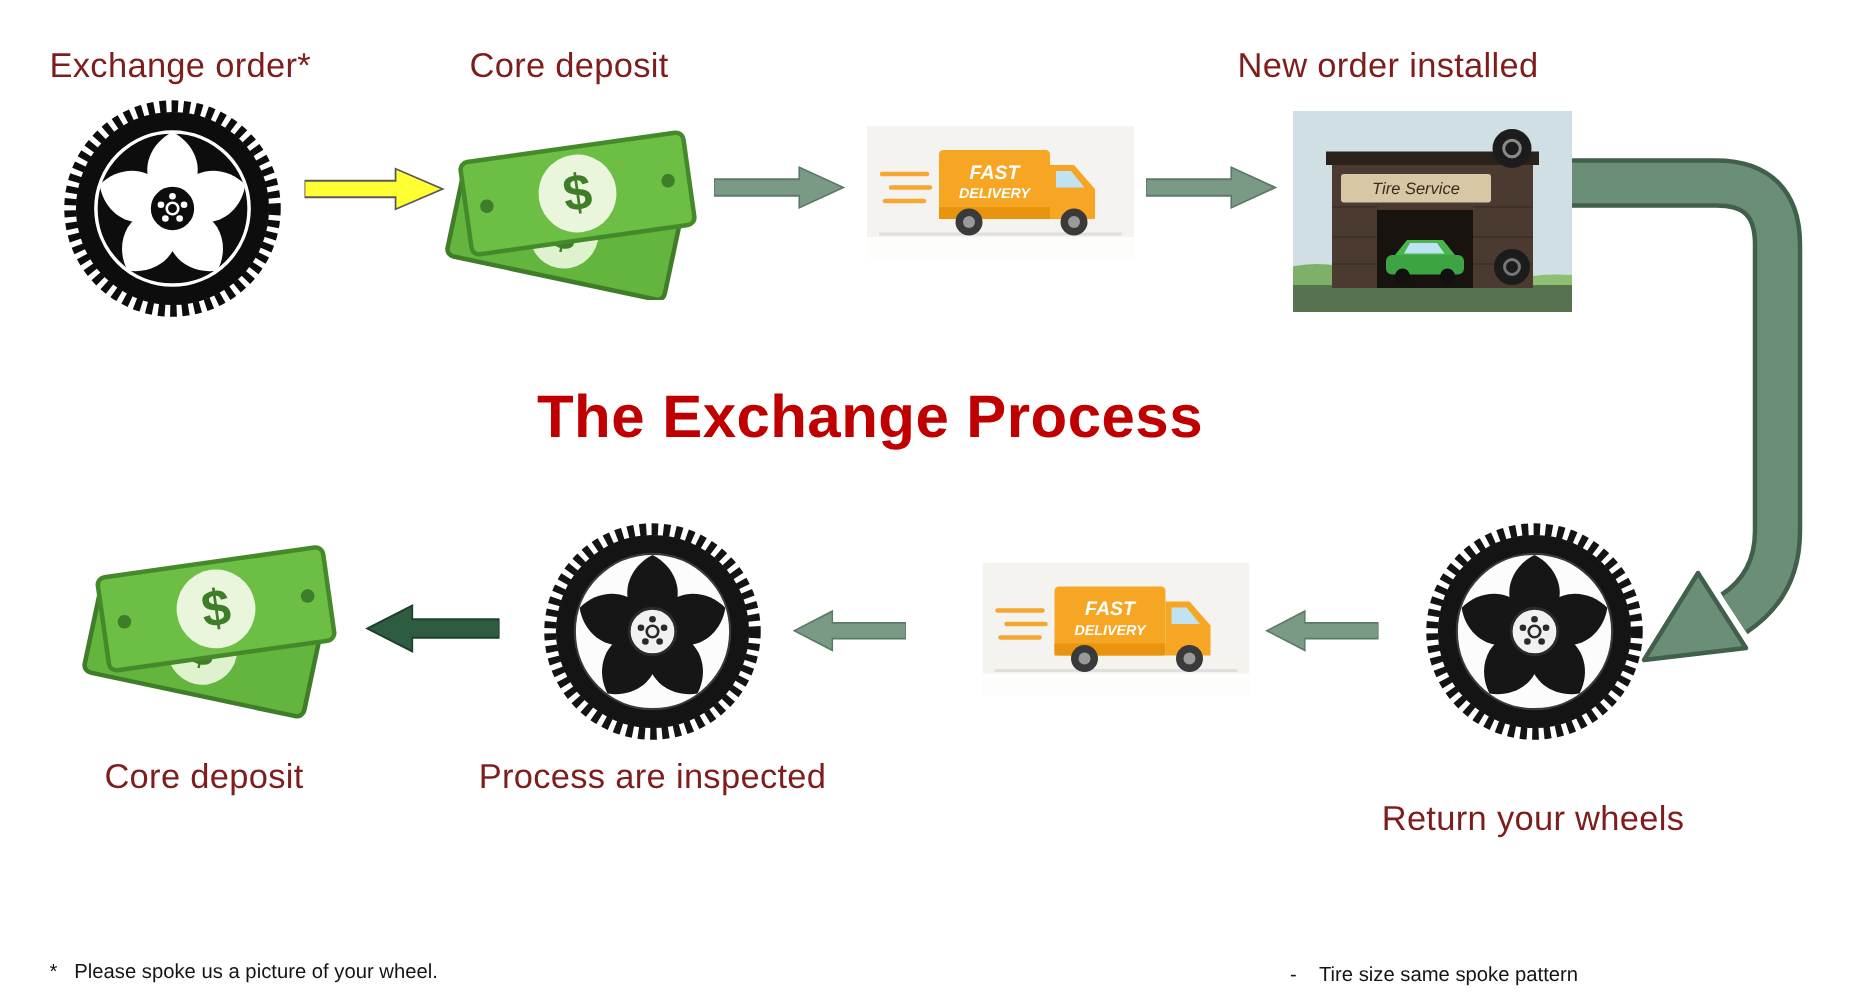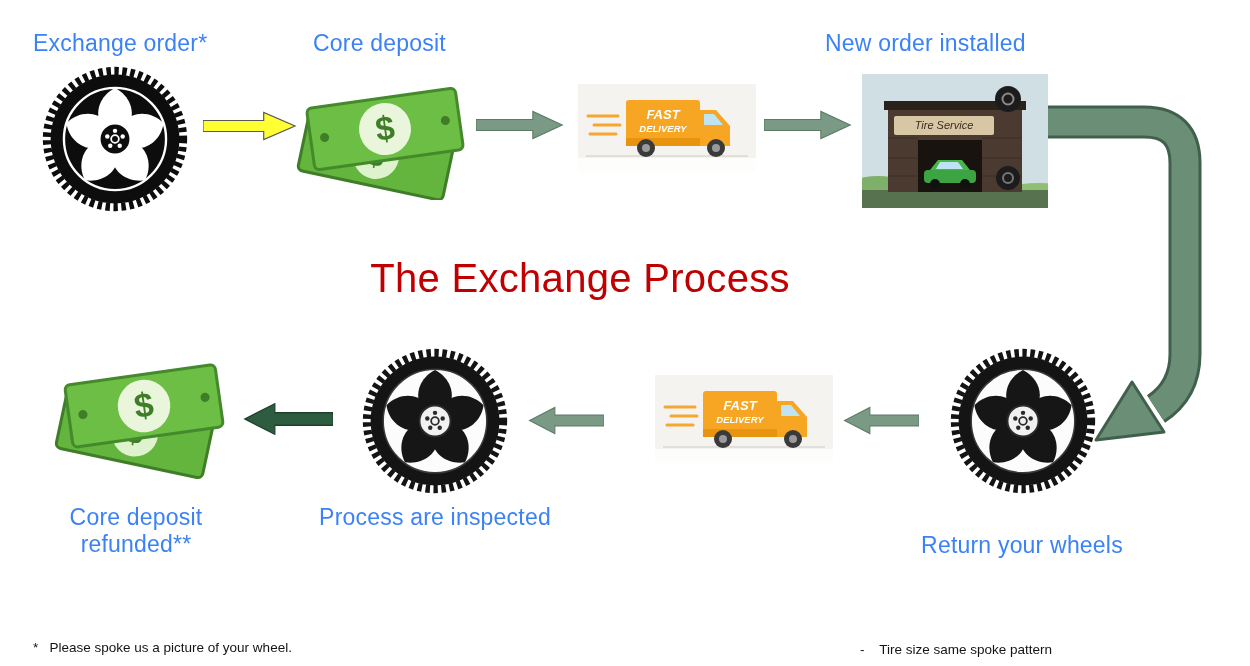--- a/index.html
+++ b/index.html
@@ -1,22 +1,22 @@
 <!DOCTYPE html>
 <html><head>
 <meta charset="utf-8">
 <style>
   * { margin:0; padding:0; box-sizing:border-box; }
   html,body { background:#ffffff; }
   body { font-family:"Liberation Sans", sans-serif; color:#111; }
   .canvas { position:relative; width:1250px; height:666px; background:#fff; overflow:hidden; }
   .abs { position:absolute; }
-  .step-label { font-size:23px; color:#3b82f6; white-space:nowrap; letter-spacing:.2px; }
+  .step-label { font-size:23px; color:#7f1d1d; white-space:nowrap; letter-spacing:.2px; }
   .centered { text-align:center; white-space:nowrap; }
-  .title { font-size:40px; font-weight:400; color:#C00000; text-align:center; letter-spacing:.3px; }
+  .title { font-size:40px; font-weight:700; color:#C00000; text-align:center; letter-spacing:.3px; }
   .footnote { font-size:13.5px; line-height:1.72; color:#141414; white-space:pre-wrap; }
   svg { display:block; }
 </style>
 </head>
 <body>
 
 <svg width="0" height="0" style="position:absolute" aria-hidden="true">
   <defs>
     <path id="petal" d="M50 15.5 C 60 20.5, 64.5 32, 59 41 C 55 47, 45 47, 41 41 C 35.5 32, 40 20.5, 50 15.5 Z"></path>
     <g id="lugs">
@@ -220,21 +220,20 @@
     <g transform="rotate(-8 93 61)">
       <rect x="18" y="30" width="150" height="62" rx="5" fill="#6CBE45" stroke="#448A2B" stroke-width="3"></rect>
       <circle cx="93" cy="61" r="26" fill="#E9F6DC"></circle>
       <text x="93" y="72" font-size="34" font-weight="bold" text-anchor="middle" fill="#3F7D28">$</text>
       <circle cx="32" cy="61" r="4.5" fill="#3F7D28"></circle>
         <circle cx="154" cy="61" r="4.5" fill="#3F7D28"></circle>
     </g>
   </svg>
   <div class="abs centered" style="left:26px;top:504px;width:220px">
     <div class="step-label" style="white-space:nowrap">Core deposit</div>
-    <div class="step-label" style="white-space:nowrap">refunded**</div>
   </div>
 
   <div class="abs footnote" style="left:33px;top:590px">
     <div>*   Please spoke us a picture of your wheel.</div>
     
   </div>
 
   <div class="abs footnote" style="left:860px;top:592px">
     <div>-    Tire size same spoke pattern</div>
     

